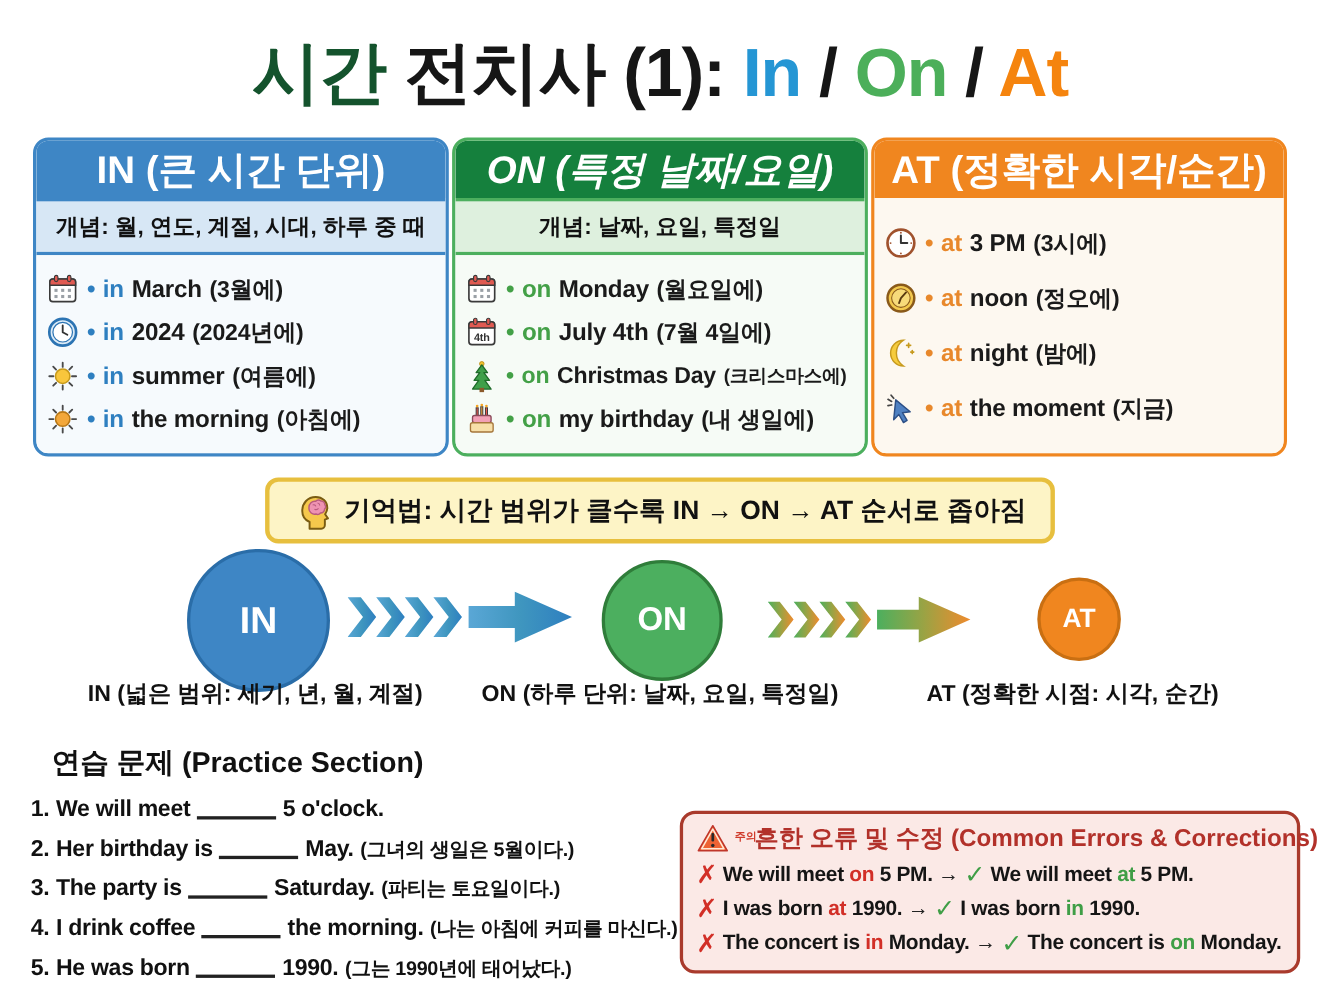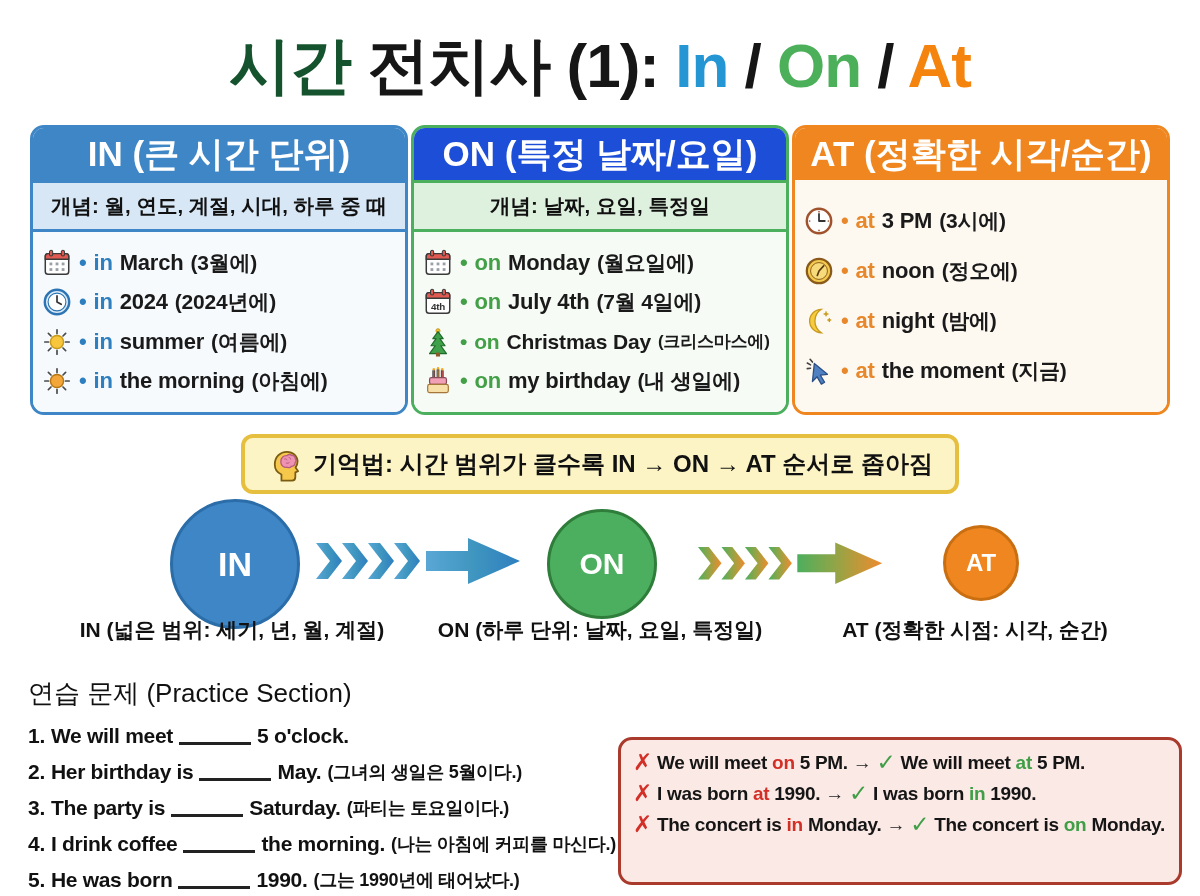--- a/index.html
+++ b/index.html
@@ -12,21 +12,21 @@
   .t-blue{color:#14532d;} .t-black{color:#161616;} .t-in{color:#2596d4;}
   .t-on{color:#4caf5a;} .t-at{color:#f5840e;}
 
   
   .ptable{position:absolute;left:30px;top:125px;width:1140px;height:290px;display:flex;gap:3px;}
   .col{flex:1;display:flex;flex-direction:column;border-radius:14px;overflow:hidden;
        border:3px solid;background:#fff;min-width:0;}
   .col-in{border-color:#3e86c5;} .col-on{border-color:#4caf5e;} .col-at{border-color:#f0861f;}
   .col-head{height:52px;flex:0 0 52px;display:flex;align-items:center;justify-content:center;
             color:#fff;font-size:35px;font-weight:800;white-space:nowrap;}
-  .col-in .col-head{background:#3e86c5;} .col-on .col-head{background:#1d4ed8;} .col-at .col-head{background:#f0861f;}
+  .col-in .col-head{background:#3e86c5;} .col-on .col-head{background:#15803d;font-style:italic;} .col-at .col-head{background:#f0861f;}
   .col-concept{height:46px;flex:0 0 46px;display:flex;align-items:center;justify-content:center;
                font-size:20.5px;font-weight:800;border-top:3px solid;border-bottom:3px solid;white-space:nowrap;}
   .col-in .col-concept{background:#d7e7f5;border-color:#3e86c5;}
   .col-on .col-concept{background:#def0de;border-color:#4caf5e;}
   .col-at .col-concept{background:#fcebd7;border-color:#f0861f;}
   .col-body{flex:1;display:flex;flex-direction:column;justify-content:space-evenly;padding:6px 9px;min-width:0;}
   .col-in .col-body{background:#f6fafd;} .col-on .col-body{background:#f6fbf6;} .col-at .col-body{background:#fdf8f0;}
   .ex-row{display:flex;align-items:center;gap:7px;font-size:22px;font-weight:700;
           white-space:nowrap;letter-spacing:-0.2px;color:#1a1a1a;}
   .ex-row.tight{font-size:21px;}
@@ -51,21 +51,21 @@
   .c-in{left:170px;top:499px;width:124px;height:124px;background:#3e86c5;border:3px solid #2a6da8;font-size:34px;}
   .c-on{left:547px;top:509px;width:104px;height:104px;background:#4caf5f;border:3px solid #2f7d3a;font-size:30px;}
   .c-at{left:943px;top:525px;width:70px;height:70px;background:#f0861f;border:3px solid #c96f12;font-size:24px;}
   .arrow1{position:absolute;left:316px;top:533px;width:206px;height:56px;}
   .arrow2{position:absolute;left:698px;top:538px;width:186px;height:50px;}
   .caption{position:absolute;top:616px;width:370px;text-align:center;font-size:21px;font-weight:800;white-space:nowrap;}
   .cap1{left:47px;} .cap2{left:415px;} .cap3{left:790px;}
 
   
   .practice{position:absolute;left:28px;top:676px;width:588px;}
-  .p-title{font-size:26px;font-weight:400;margin-bottom:7px;}
+  .p-title{font-size:26px;font-weight:700;margin-bottom:7px;margin-left:19px;}
   .p-item{display:flex;align-items:center;gap:6px;font-size:21px;font-weight:700;
           height:36px;white-space:nowrap;letter-spacing:-0.3px;}
   .blank{width:72px;height:0;border-bottom:3px solid #222;transform:translateY(7px);flex:0 0 72px;}
   .p-kor{font-size:18px;}
 
   
   .errors{position:absolute;left:618px;top:737px;width:564px;height:148px;background:#fbe9e6;
           border:3.5px solid #a93a2c;border-radius:14px;box-sizing:border-box;padding:7px 12px;}
   .e-title{display:flex;align-items:center;gap:5px;font-size:22px;font-weight:800;color:#b2312a;
            white-space:nowrap;margin-bottom:3px;}
@@ -384,20 +384,30 @@
     <div class="p-item">
       <span>5.</span>
       <span>He was born</span>
       <span class="blank"></span>
       <span>1990.</span>
       <span class="p-kor">(그는 1990년에 태어났다.)</span>
     </div>
   </div>
 
   <div class="errors">
+    <div class="e-title">
+      <span class="ico-warn"><svg viewBox="0 0 34 32">
+            <path d="M17 3L32 29H2Z" fill="#ee6433" stroke="#c0362a" stroke-width="1.6" stroke-linejoin="round"></path>
+            <path d="M17 6.5L28.6 27H5.4Z" fill="none" stroke="#ffe9d6" stroke-width="1.6" stroke-linejoin="round"></path>
+            <rect x="15.6" y="10.5" width="2.8" height="9" rx="1.2" fill="#2a2a2a"></rect>
+            <circle cx="17" cy="23.5" r="1.8" fill="#2a2a2a"></circle>
+          </svg></span>
+      <span class="badge">주의</span>
+      <span>흔한 오류 및 수정 (Common Errors &amp; Corrections)</span>
+    </div>
     <div class="e-row">
       <span class="x">✗</span>
       <span>We will meet</span>
       <span class="wrong">on</span>
       <span>5 PM.</span>
       <span class="arr">→</span>
       <span class="v">✓</span>
       <span>We will meet</span>
       <span class="right">at</span>
       <span>5 PM.</span>

